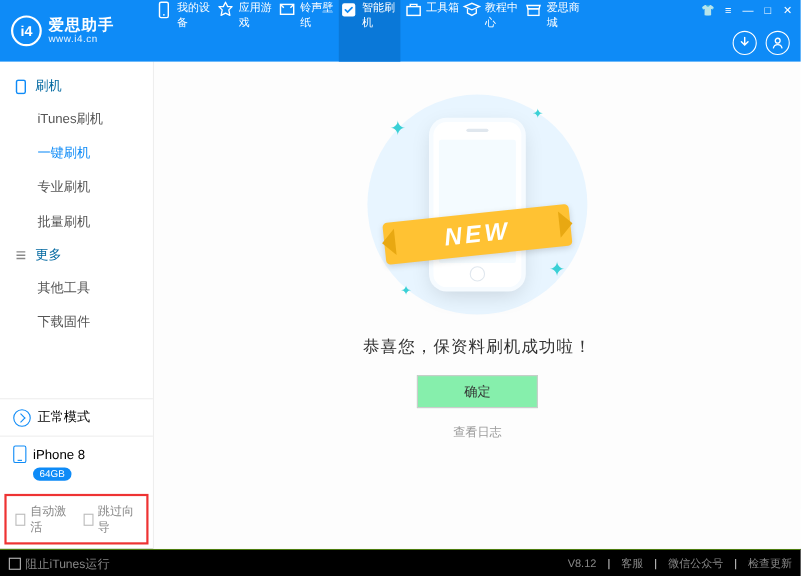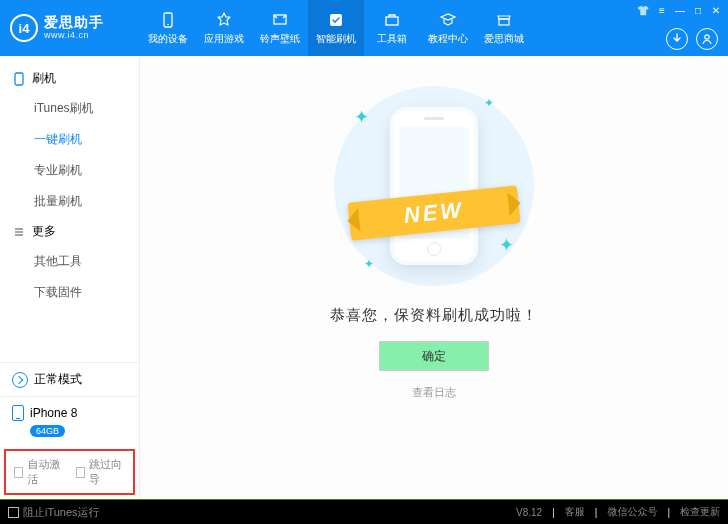--- a/index.html
+++ b/index.html
@@ -6,33 +6,33 @@
   body { width:728px; height:524px; overflow:hidden; background:#fff; }
 
   .header { height:56px; background:#0e8bf7; display:flex; align-items:center; color:#fff; position:relative; }
   .logo-wrap { display:flex; align-items:center; padding-left:10px; width:140px; }
   .logo-circle { width:28px; height:28px; border:2px solid #fff; border-radius:50%; display:flex; align-items:center; justify-content:center; font-weight:bold; font-size:13px; margin-right:6px; }
   .logo-txt { line-height:1.1; }
   .logo-txt .big { font-size:14px; font-weight:bold; letter-spacing:1px;text-align:center; }
   .logo-txt .small { font-size:9px; opacity:.9; letter-spacing:.5px; }
 
   .tabs { display:flex; flex:1; height:100%; }
-  .tab { width:56px; height:100%; display:flex; flex-direction:column; align-items:center; justify-content:center; font-size:10px; gap:3px; cursor:pointer; }
+  .tab { width:56px; height:100%; display:flex; align-items:flex-start; justify-content:center; font-size:10px; gap:3px; cursor:pointer; }
   .tab.active { background:#0a78d8; }
   .tab .ic { width:18px; height:18px; display:flex; align-items:center; justify-content:center; }
 
   .hdr-right { position:absolute; top:4px; right:6px; display:flex; gap:6px; }
   .hdr-right .wbtn { width:12px; height:12px; color:#fff; font-size:10px; display:flex; align-items:center; justify-content:center; cursor:pointer; }
   .hdr-icons { position:absolute; right:10px; bottom:6px; display:flex; gap:8px; }
   .circ-btn { width:22px; height:22px; border:1.5px solid #fff; border-radius:50%; display:flex; align-items:center; justify-content:center; color:#fff; font-size:12px; cursor:pointer; }
 
   .body { height:443px; display:flex; }
   .sidebar { width:140px; border-right:1px solid #eee; display:flex; flex-direction:column; font-size:12px; }
   .side-scroll { flex:1; overflow:auto; padding-top:8px; }
-  .grp-hd { display:flex; align-items:center; padding:6px 12px; color:#000000; gap:6px; }
+  .grp-hd { display:flex; align-items:center; padding:6px 12px; color:#0369a1; gap:6px; }
   .grp-hd .gic { width:14px; height:14px; display:flex; align-items:center; justify-content:center; color:#0e8bf7; }
   .sub { padding:7px 12px 7px 34px; color:#555; cursor:pointer; }
   .sub.active { color:#0e8bf7; }
 
   .side-bottom { border-top:1px solid #eee; }
   .mode-row { display:flex; align-items:center; gap:6px; padding:8px 12px; border-bottom:1px solid #eee; }
   .mode-ic { width:16px; height:16px; border:1.5px solid #0e8bf7; border-radius:50%; position:relative; }
   .mode-ic:after { content:""; position:absolute; width:5px; height:5px; border-right:1.5px solid #0e8bf7; border-bottom:1.5px solid #0e8bf7; transform:rotate(-45deg); top:4px; left:3px; }
   .dev-row { padding:8px 12px; }
   .dev-row .dv { display:flex; align-items:center; gap:6px; }

